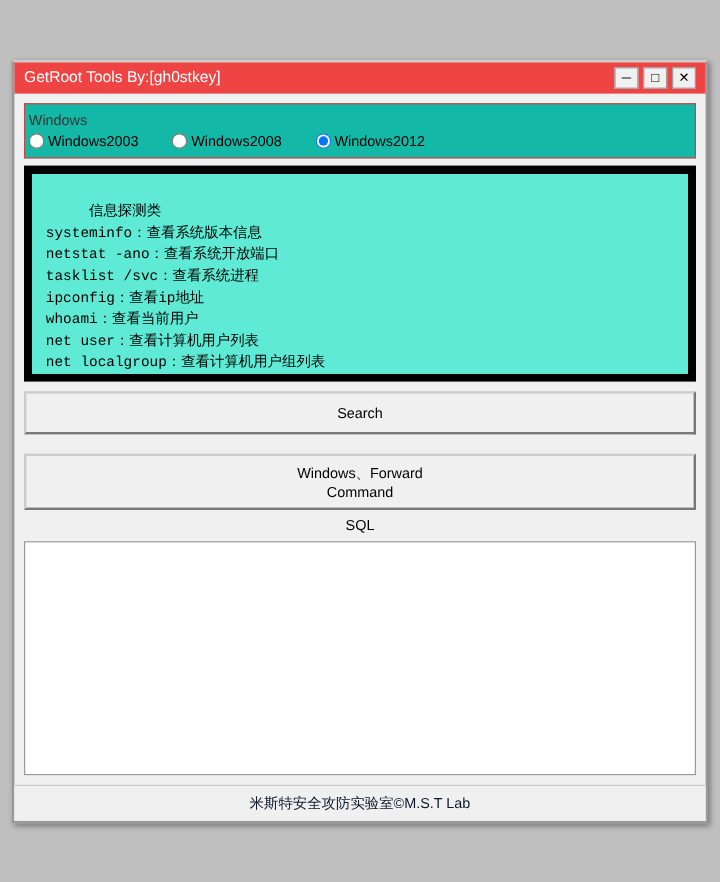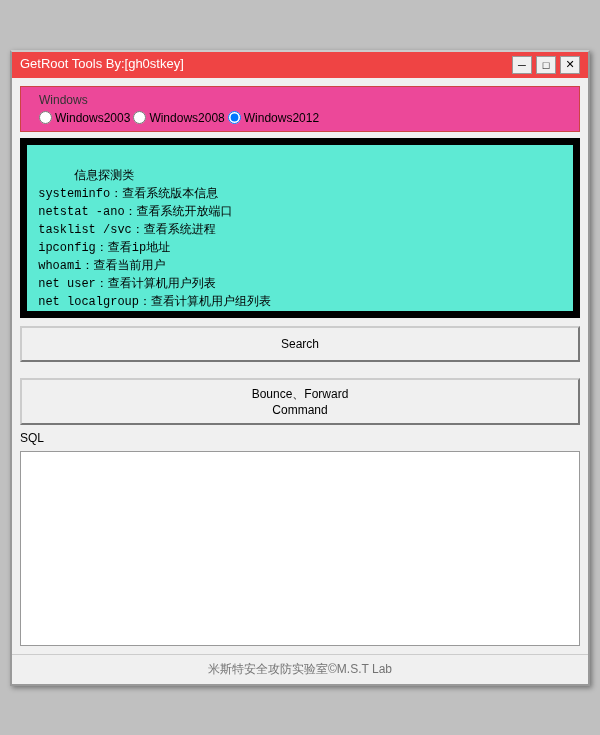--- a/index.html
+++ b/index.html
@@ -50,32 +50,32 @@
       font-family: Arial;
     }
     .window-content {
       padding: 8px;
       display: flex;
       flex-direction: column;
       gap: 6px;
     }
     .os-section {
       border: 1px solid #cc4444;
-      padding: 6px 18px;
-      background: #ec4899;
+      padding: 6px 3px;
+      background: #14b8a6;
     }
     .os-label {
       font-family: Arial, sans-serif;
       font-size: 12px;
       margin-bottom: 4px;
       color: #333;
     }
     .radio-group {
       display: flex;
-      gap: 3px;
+      gap: 28px;
       align-items: center;
     }
     .radio-item {
       display: flex;
       align-items: center;
       gap: 3px;
       font-family: Arial, sans-serif;
       font-size: 12px;
       cursor: pointer;
     }
@@ -119,20 +119,21 @@
       background: #f0f0f0;
       border: 2px outset #ccc;
       font-family: Arial, sans-serif;
       font-size: 12px;
       cursor: pointer;
       text-align: center;
       min-height: 36px;
     }
     .sql-section {
       display: flex;
+      flex-direction: column;
       align-items: center;
       gap: 4px;
     }
     .sql-label {
       font-family: Arial, sans-serif;
       font-size: 12px;
     }
     .output-box {
       background: white;
       border: 1px solid #999;
@@ -152,21 +153,21 @@
       border: 1px solid #888;
     }
     .output-box::-webkit-scrollbar-track {
       background: #f0f0f0;
     }
     .footer {
       text-align: center;
       padding: 6px;
       font-family: Arial, sans-serif;
       font-size: 12px;
-      color: #737373;
+      color: #0f172a;
       border-top: 1px solid #ccc;
       background: #f0f0f0;
     }
   </style>
 </head>
 <body>
 
 <div class="window">
 
   <div class="title-bar">
@@ -208,21 +209,21 @@
  net user：查看计算机用户列表
  net localgroup：查看计算机用户组列表
 添加用户类
  net user mstlab mstlab /add：添加用户并设置密码
  net localgroup administrators mstlab /add：将用户加入管理组
  net user guest /active:yes：激活guest用户</span>
     </div>
 
     <div class="button-row">
       <button class="cmd-btn">Search</button>
-      <button class="cmd-btn" style="white-space: pre-line;">Bounce、Forward
+      <button class="cmd-btn" style="white-space: pre-line;">Windows、Forward
 Command</button>
     </div>
 
     <div class="sql-section">
       <div class="sql-label">SQL</div>
     </div>
 
     <div class="output-box"></div>
 
   </div>

